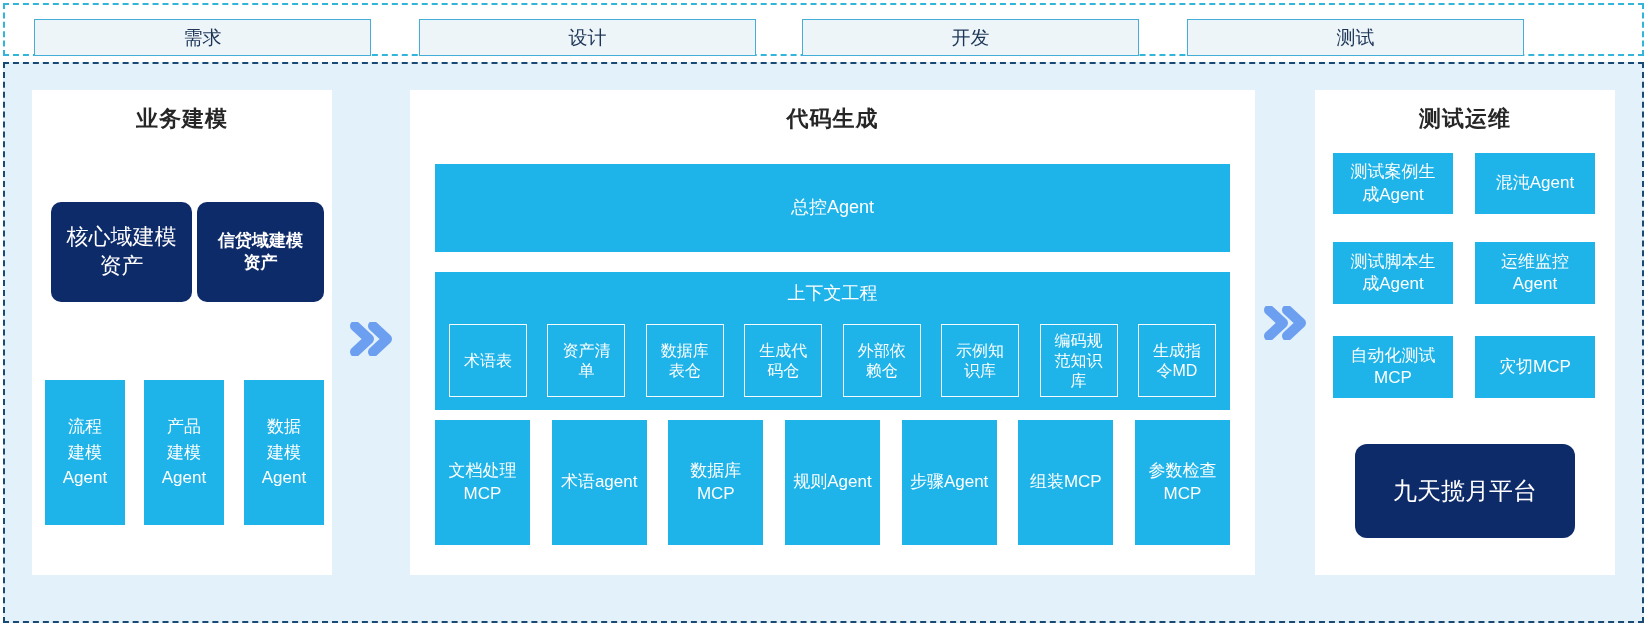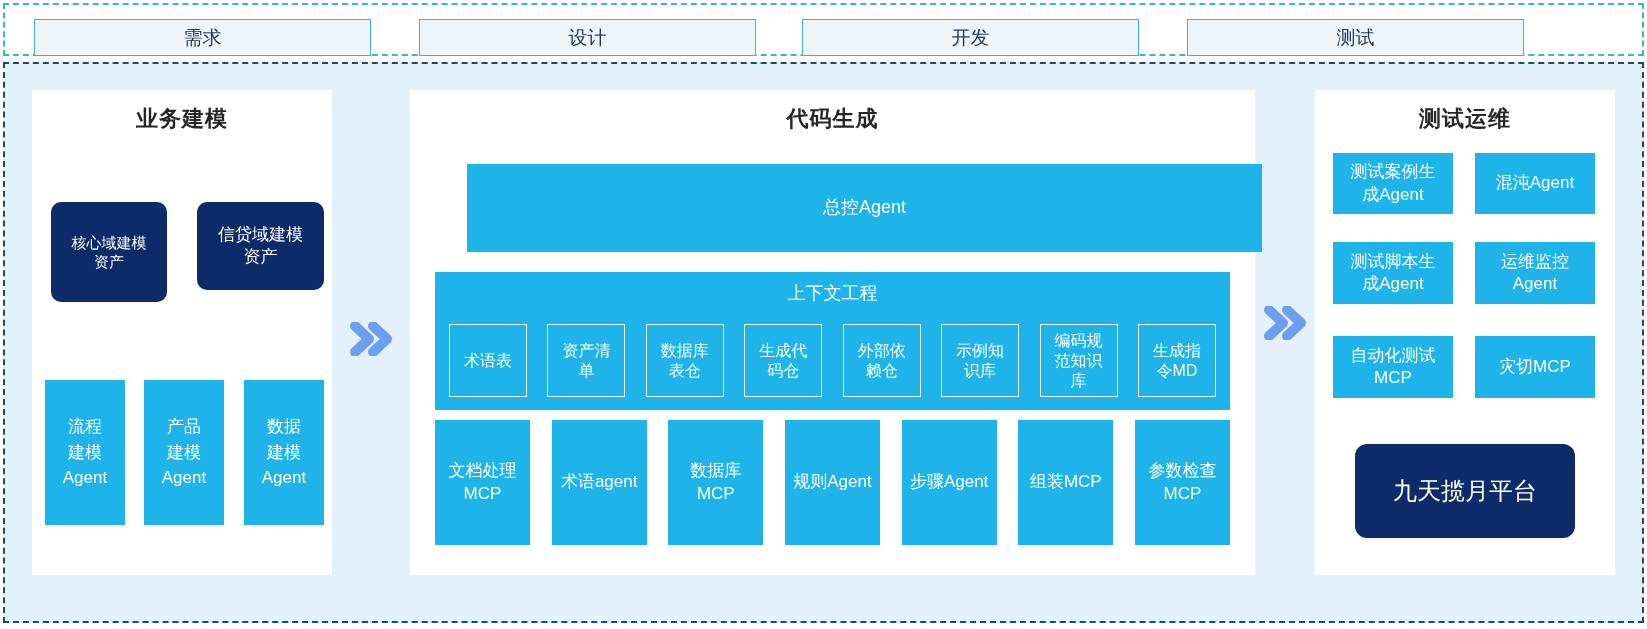--- a/index.html
+++ b/index.html
@@ -22,27 +22,27 @@
   .panel-title { position:absolute; top:14px; left:0; right:0; text-align:center;
     font-size:22px; font-weight:bold; color:#262626; letter-spacing:1px; }
 
   .box { position:absolute; display:flex; align-items:center; justify-content:center;
     text-align:center; color:#ffffff; white-space:pre-line; line-height:1.3; }
   .cyan { background:#1fb4e9; }
   .navy { background:#0e2b69; border-radius:10px; }
 
   
   .panel-biz { left:27px; width:300px; }
-  .asset-1 { left:19px;  top:112px; width:116px; height:100px; font-size:15px; }
-  .asset-2 { left:165px; top:112px; width:127px; height:88px; font-size:17px; }
+  .asset-1 { left:19px;  top:112px; width:141px; height:100px; font-size:22px; }
+  .asset-2 { left:165px; top:112px; width:127px; height:100px; font-size:17px;font-weight:bold; }
   .bm-agent { top:290px; width:80px; height:145px; font-size:17px; line-height:1.5; }
 
   
   .panel-code { left:405px; width:845px; }
-  .master-bar { left:25px; top:74px; width:795px; height:88px; font-size:18px;margin-left:32px; }
+  .master-bar { left:25px; top:74px; width:795px; height:88px; font-size:18px; }
   .ctx-block { position:absolute; left:25px; top:182px; width:795px; height:138px;
     background:#1fb4e9; }
   .ctx-title { position:absolute; top:9px; left:0; right:0; text-align:center;
     color:#fff; font-size:18px; }
   .ctx-items { position:absolute; left:14px; right:14px; bottom:13px; height:73px;
     display:flex; justify-content:space-between; }
   .ctx-item { width:78px; height:73px; border:1px solid rgba(255,255,255,0.95);
     display:flex; align-items:center; justify-content:center; text-align:center;
     color:#fff; font-size:16px; line-height:1.25; white-space:pre-line; }
   .tools-row { position:absolute; left:25px; top:330px; width:795px; height:125px;

